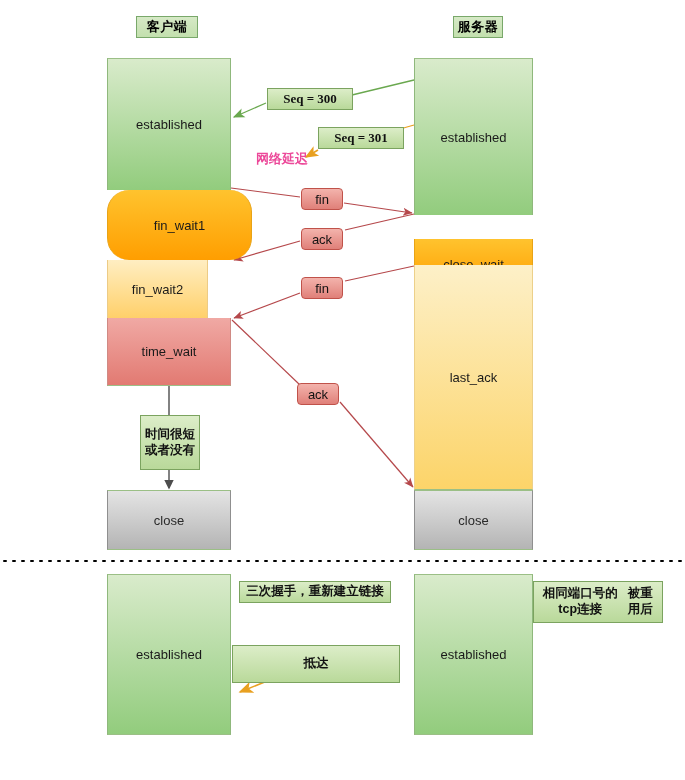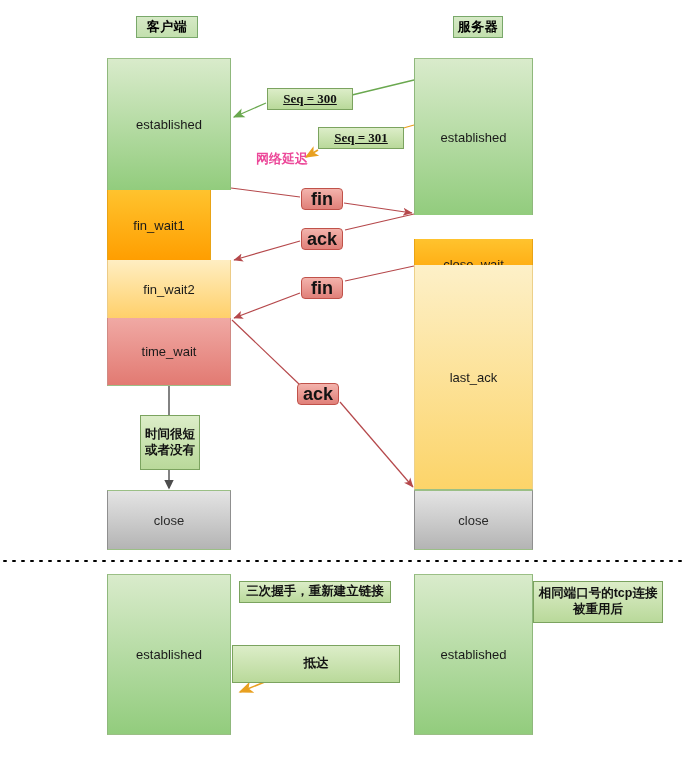--- a/index.html
+++ b/index.html
@@ -82,22 +82,22 @@
   }
 
   
   .msg {
     background: linear-gradient(to bottom, #f3b3ac, #e08079);
     border: 1px solid #c0524a;
     border-radius: 4px;
     display: flex;
     align-items: center;
     justify-content: center;
-    font-size: 18px;
-    font-weight: bold;
+    font-size: 13px;
+    font-weight: normal;
     color: #121212;
     z-index: 6;
   }
 
   
   .note {
     background: linear-gradient(to bottom, #dcedc8, #b9d99a);
     border: 1px solid #7ba35f;
     display: flex;
     align-items: center;
@@ -107,21 +107,20 @@
     font-weight: bold;
     color: #111;
     line-height: 1.25;
     z-index: 6;
     padding: 2px 4px;
   }
   .note.seq {
     font-size: 13px;
     font-family: "Liberation Serif", "DejaVu Serif", serif;
     font-weight: bold;
-    text-decoration: underline;
   }
 
   
   .redtext {
     color: #ec4899;
     font-size: 13px;
     font-weight: bold;
     white-space: nowrap;
     z-index: 6;
   }
@@ -192,24 +191,24 @@
 <div class="abs col-head" style="left:136px; top:16px; width:62px; height:22px;">
   <span>客户端</span>
 </div>
 <div class="abs col-head" style="left:441px; top:16px; width:50px; height:22px;margin-left:12px;">
   <span>服务器</span>
 </div>
 
 <div class="abs state st-established top" style="left:107px; top:58px; width:124px; height:132px;">
   <span>established</span>
 </div>
-<div class="abs state st-finwait1" style="left:107px; top:190px; width:104px; height:70px;">
+<div class="abs state st-finwait1" style="left:107px; top:190px; width:145px; height:70px;border-radius:22px;">
   <span>fin_wait1</span>
 </div>
-<div class="abs state st-finwait2" style="left:107px; top:260px; width:124px; height:58px;">
+<div class="abs state st-finwait2" style="left:107px; top:260px; width:101px; height:58px;">
   <span>fin_wait2</span>
 </div>
 <div class="abs state st-timewait bottom" style="left:107px; top:318px; width:124px; height:68px;">
   <span>time_wait</span>
 </div>
 <div class="abs state st-close top bottom" style="left:107px; top:490px; width:124px; height:60px;">
   <span>close</span>
 </div>
 
 <div class="abs state st-established top" style="left:414px; top:58px; width:119px; height:157px;">
@@ -262,16 +261,16 @@
 </div>
 
 <div class="abs note" style="left:239px; top:581px; width:152px; height:22px;">
   <span>三次握手，重新建立链接</span>
 </div>
 
 <div class="abs note" style="left:232px; top:645px; width:168px; height:38px; flex-direction:column;">
   <span>抵达</span>
 </div>
 
-<div class="abs note" style="left:533px; top:581px; width:130px; height:42px; flex-direction:column;">
+<div class="abs note" style="left:533px; top:581px; width:130px; height:42px; flex-direction:row;justify-content:flex-end;">
   <span>相同端口号的tcp连接</span>
   <span>被重用后</span>
 </div>
 
 </body></html>

